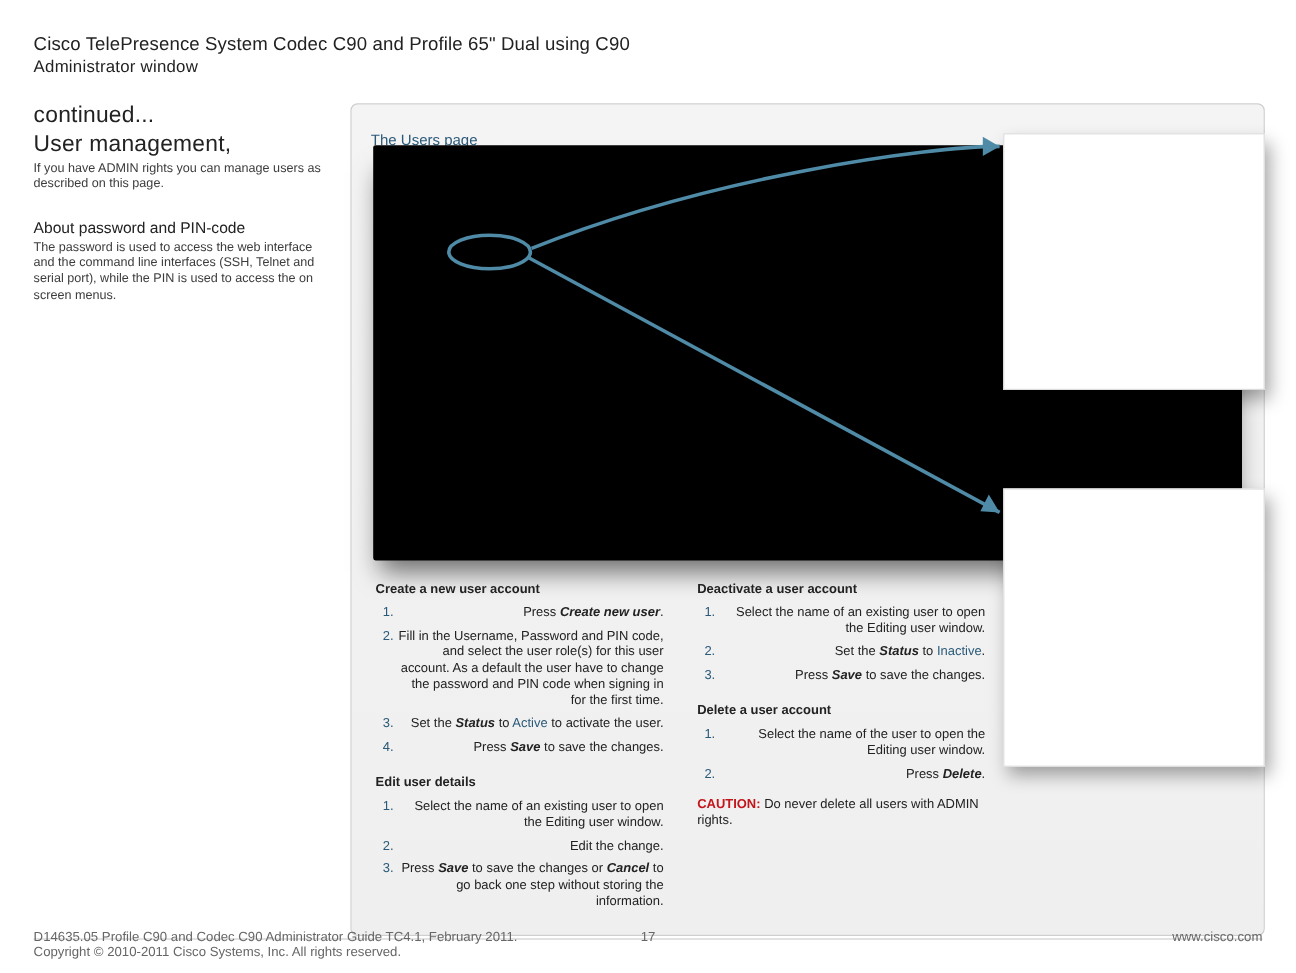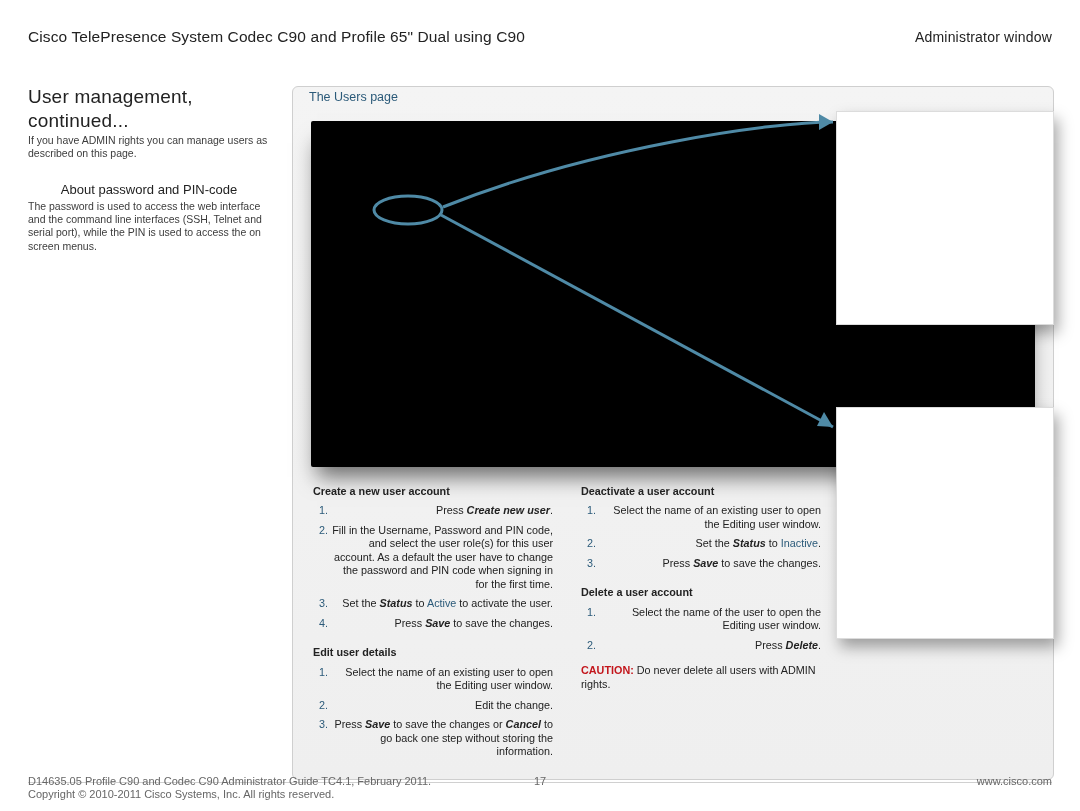--- a/index.html
+++ b/index.html
@@ -15,22 +15,23 @@
     overflow: hidden;
   }
 
   
   .header {
     position: absolute;
     left: 28px; right: 28px; top: 28px;
     height: 18px;
     display: flex;
     justify-content: space-between;
-    align-items: flex-end;
+    align-items: flex-start;
     font-weight: 300;
+    flex-direction: column;
   }
   .header .product {
     font-size: 15.5px;
     letter-spacing: 0.1px;
   }
   .header .guide {
     font-size: 14px;
     letter-spacing: 0.2px;
   }
 
@@ -50,38 +51,37 @@
   }
   .leftcol p.intro {
     margin: 2px 0 0 0;
     font-size: 10.5px;
     color: #3c3c3c;
   }
   .leftcol h2.sub {
     margin: 22px 0 2px 0;
     font-size: 13px;
     font-weight: 400;
-    text-align: center;
   }
 
   
   .panel {
     position: absolute;
     left: 292px;
     top: 86px;
     width: 760px;
     height: 692px;
     background: linear-gradient(#f4f4f4, #efefef);
     border: 1px solid #cfcfcf;
     border-radius: 6px;
   }
   .panel-title {
     position: absolute;
     left: 16px;
-    top: 3px;
+    top: 23px;
     font-size: 12.5px;
     color: #2b5a79;
     font-weight: 400;
   }
 
   
   .shot {
     position: absolute;
     left: 18px;
     right: 18px;
@@ -168,22 +168,22 @@
 </style>
 </head>
 <body>
 
 <div class="header">
   <div class="product">Cisco TelePresence System Codec C90 and Profile 65" Dual using C90</div>
   <div class="guide">Administrator window</div>
 </div>
 
 <div class="leftcol">
+  <h1 class="section-title">continued...</h1>
   <h1 class="section-title">User management,</h1>
-  <h1 class="section-title">continued...</h1>
   <p class="intro">If you have ADMIN rights you can manage users as described on this page.</p>
   <h2 class="sub">About password and PIN-code</h2>
   <p class="intro">The password is used to access the web interface and the command line interfaces (SSH, Telnet and serial port), while the PIN is used to access the on screen menus.</p>
 </div>
 
 <div class="panel">
   <div class="panel-title">The Users page</div>
   <div class="shot"></div>
 
   <div class="callout callout-1"></div>

